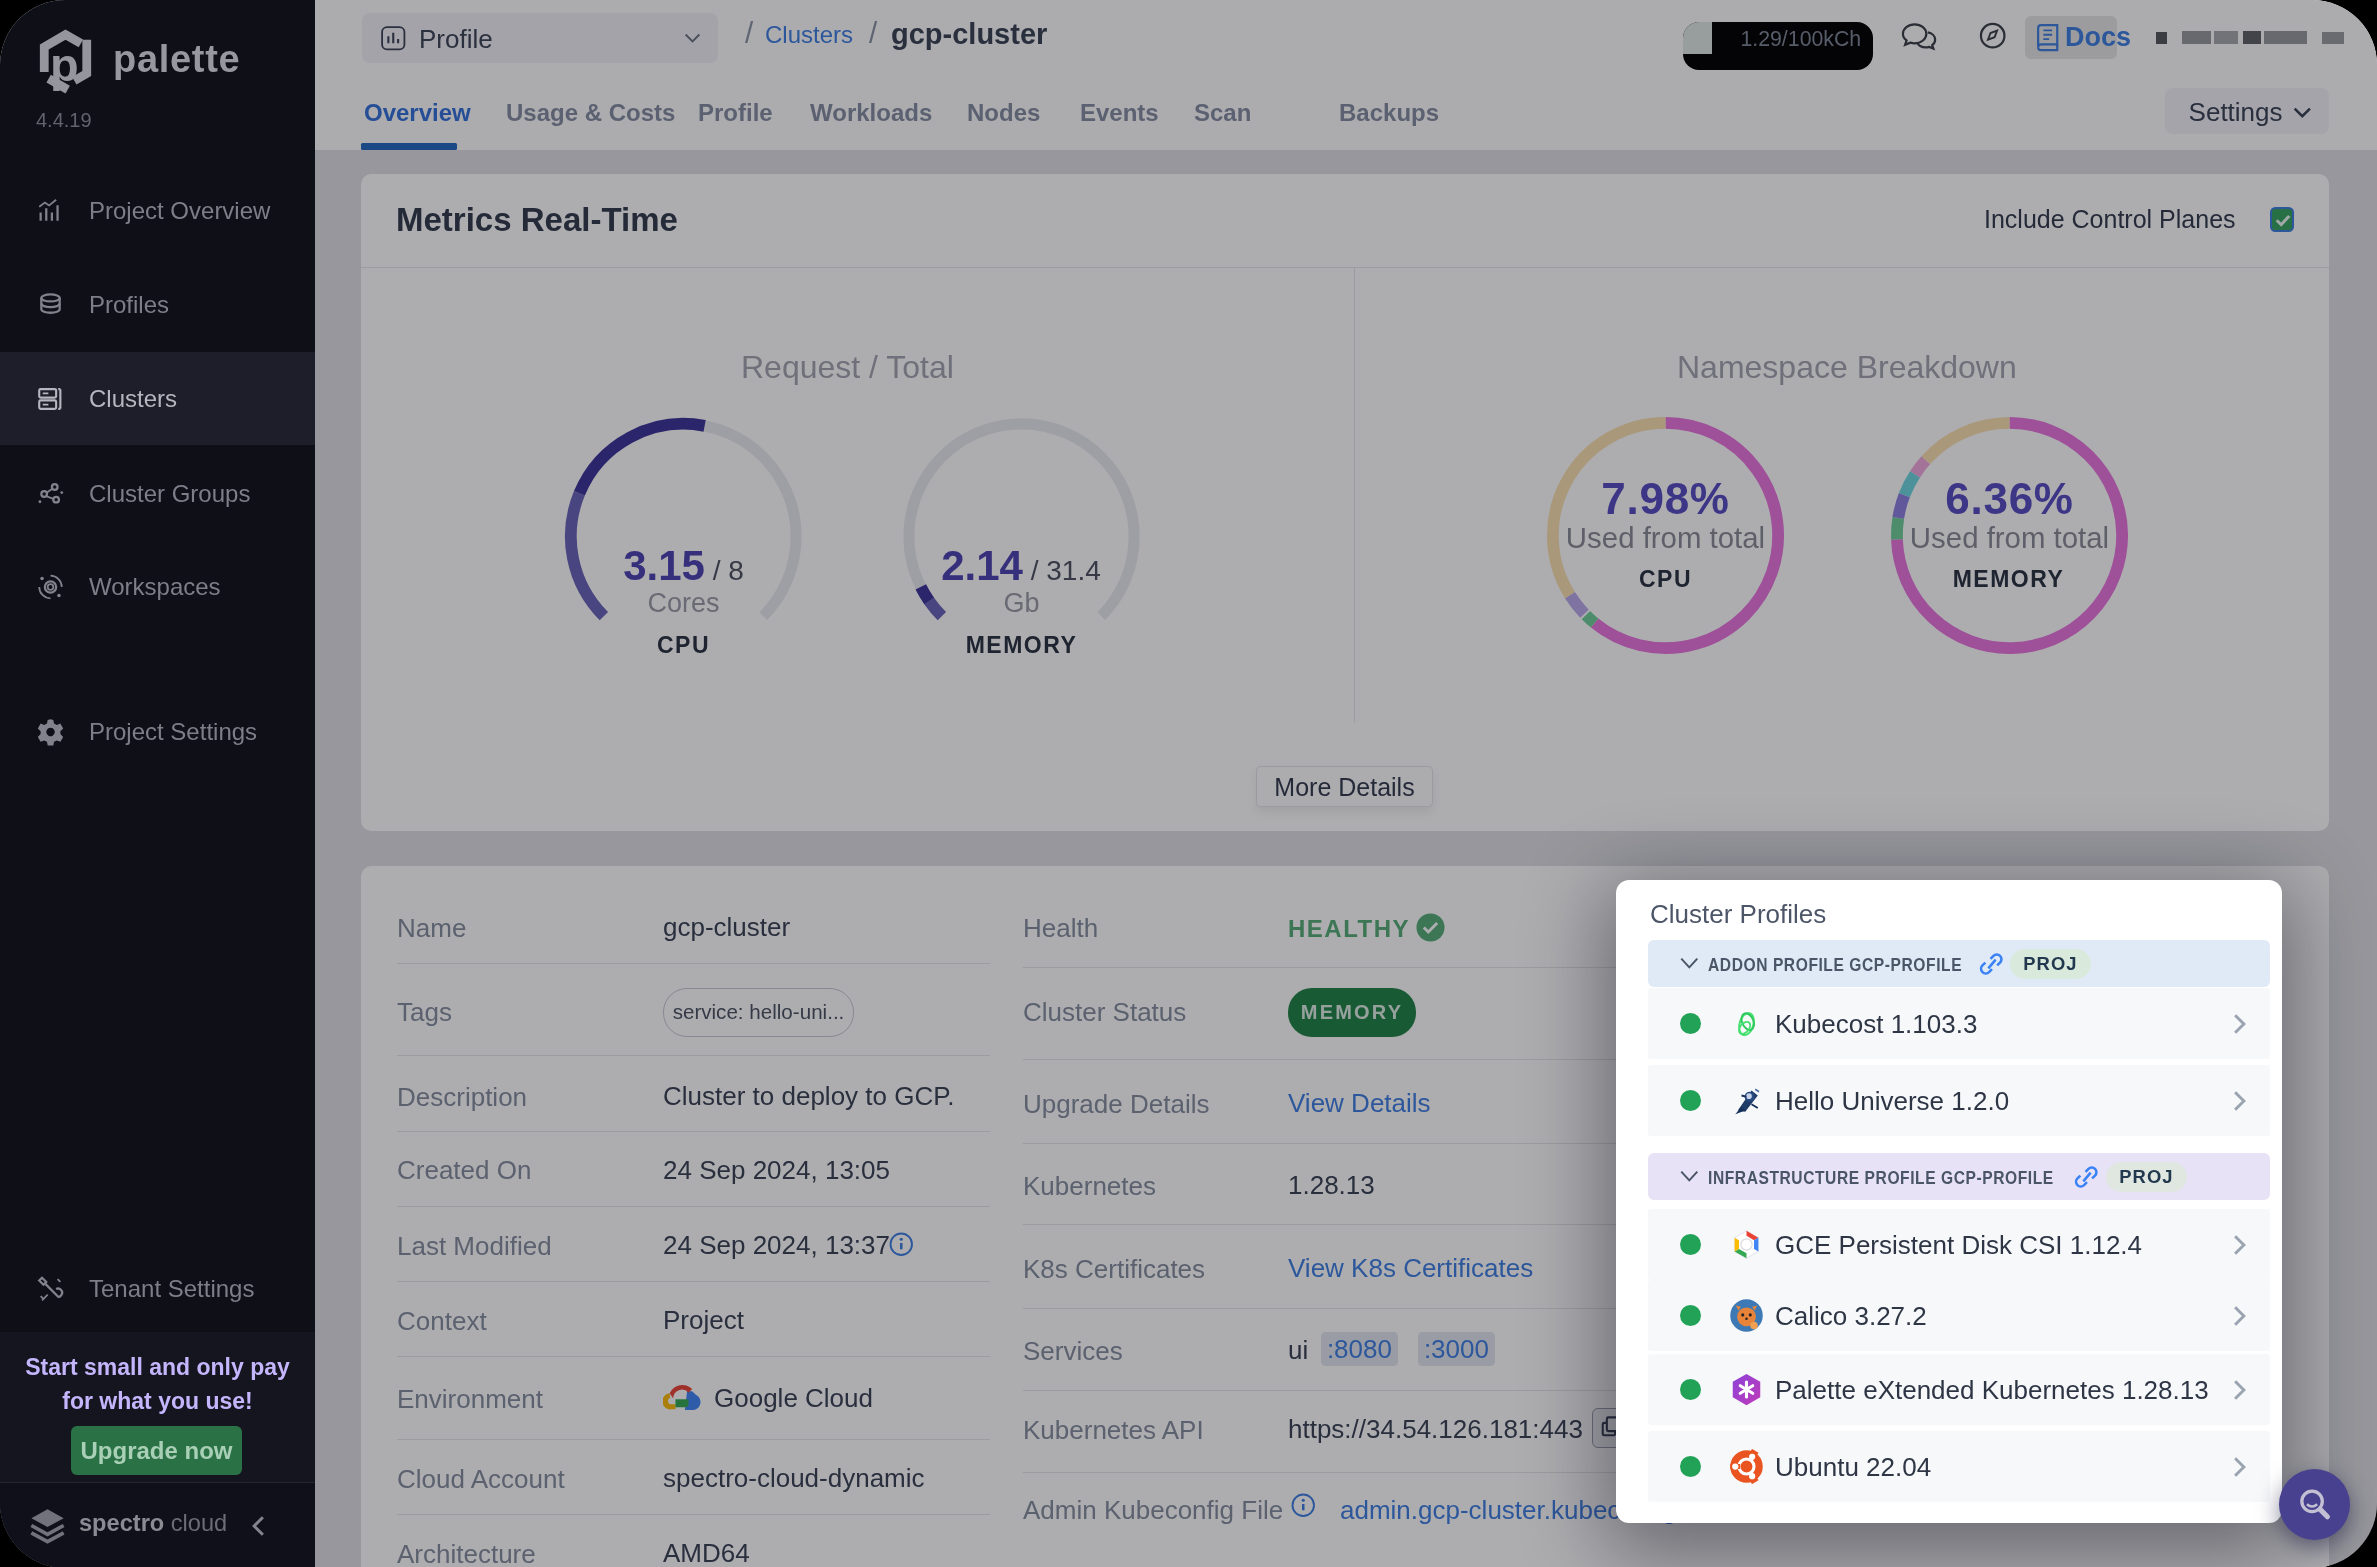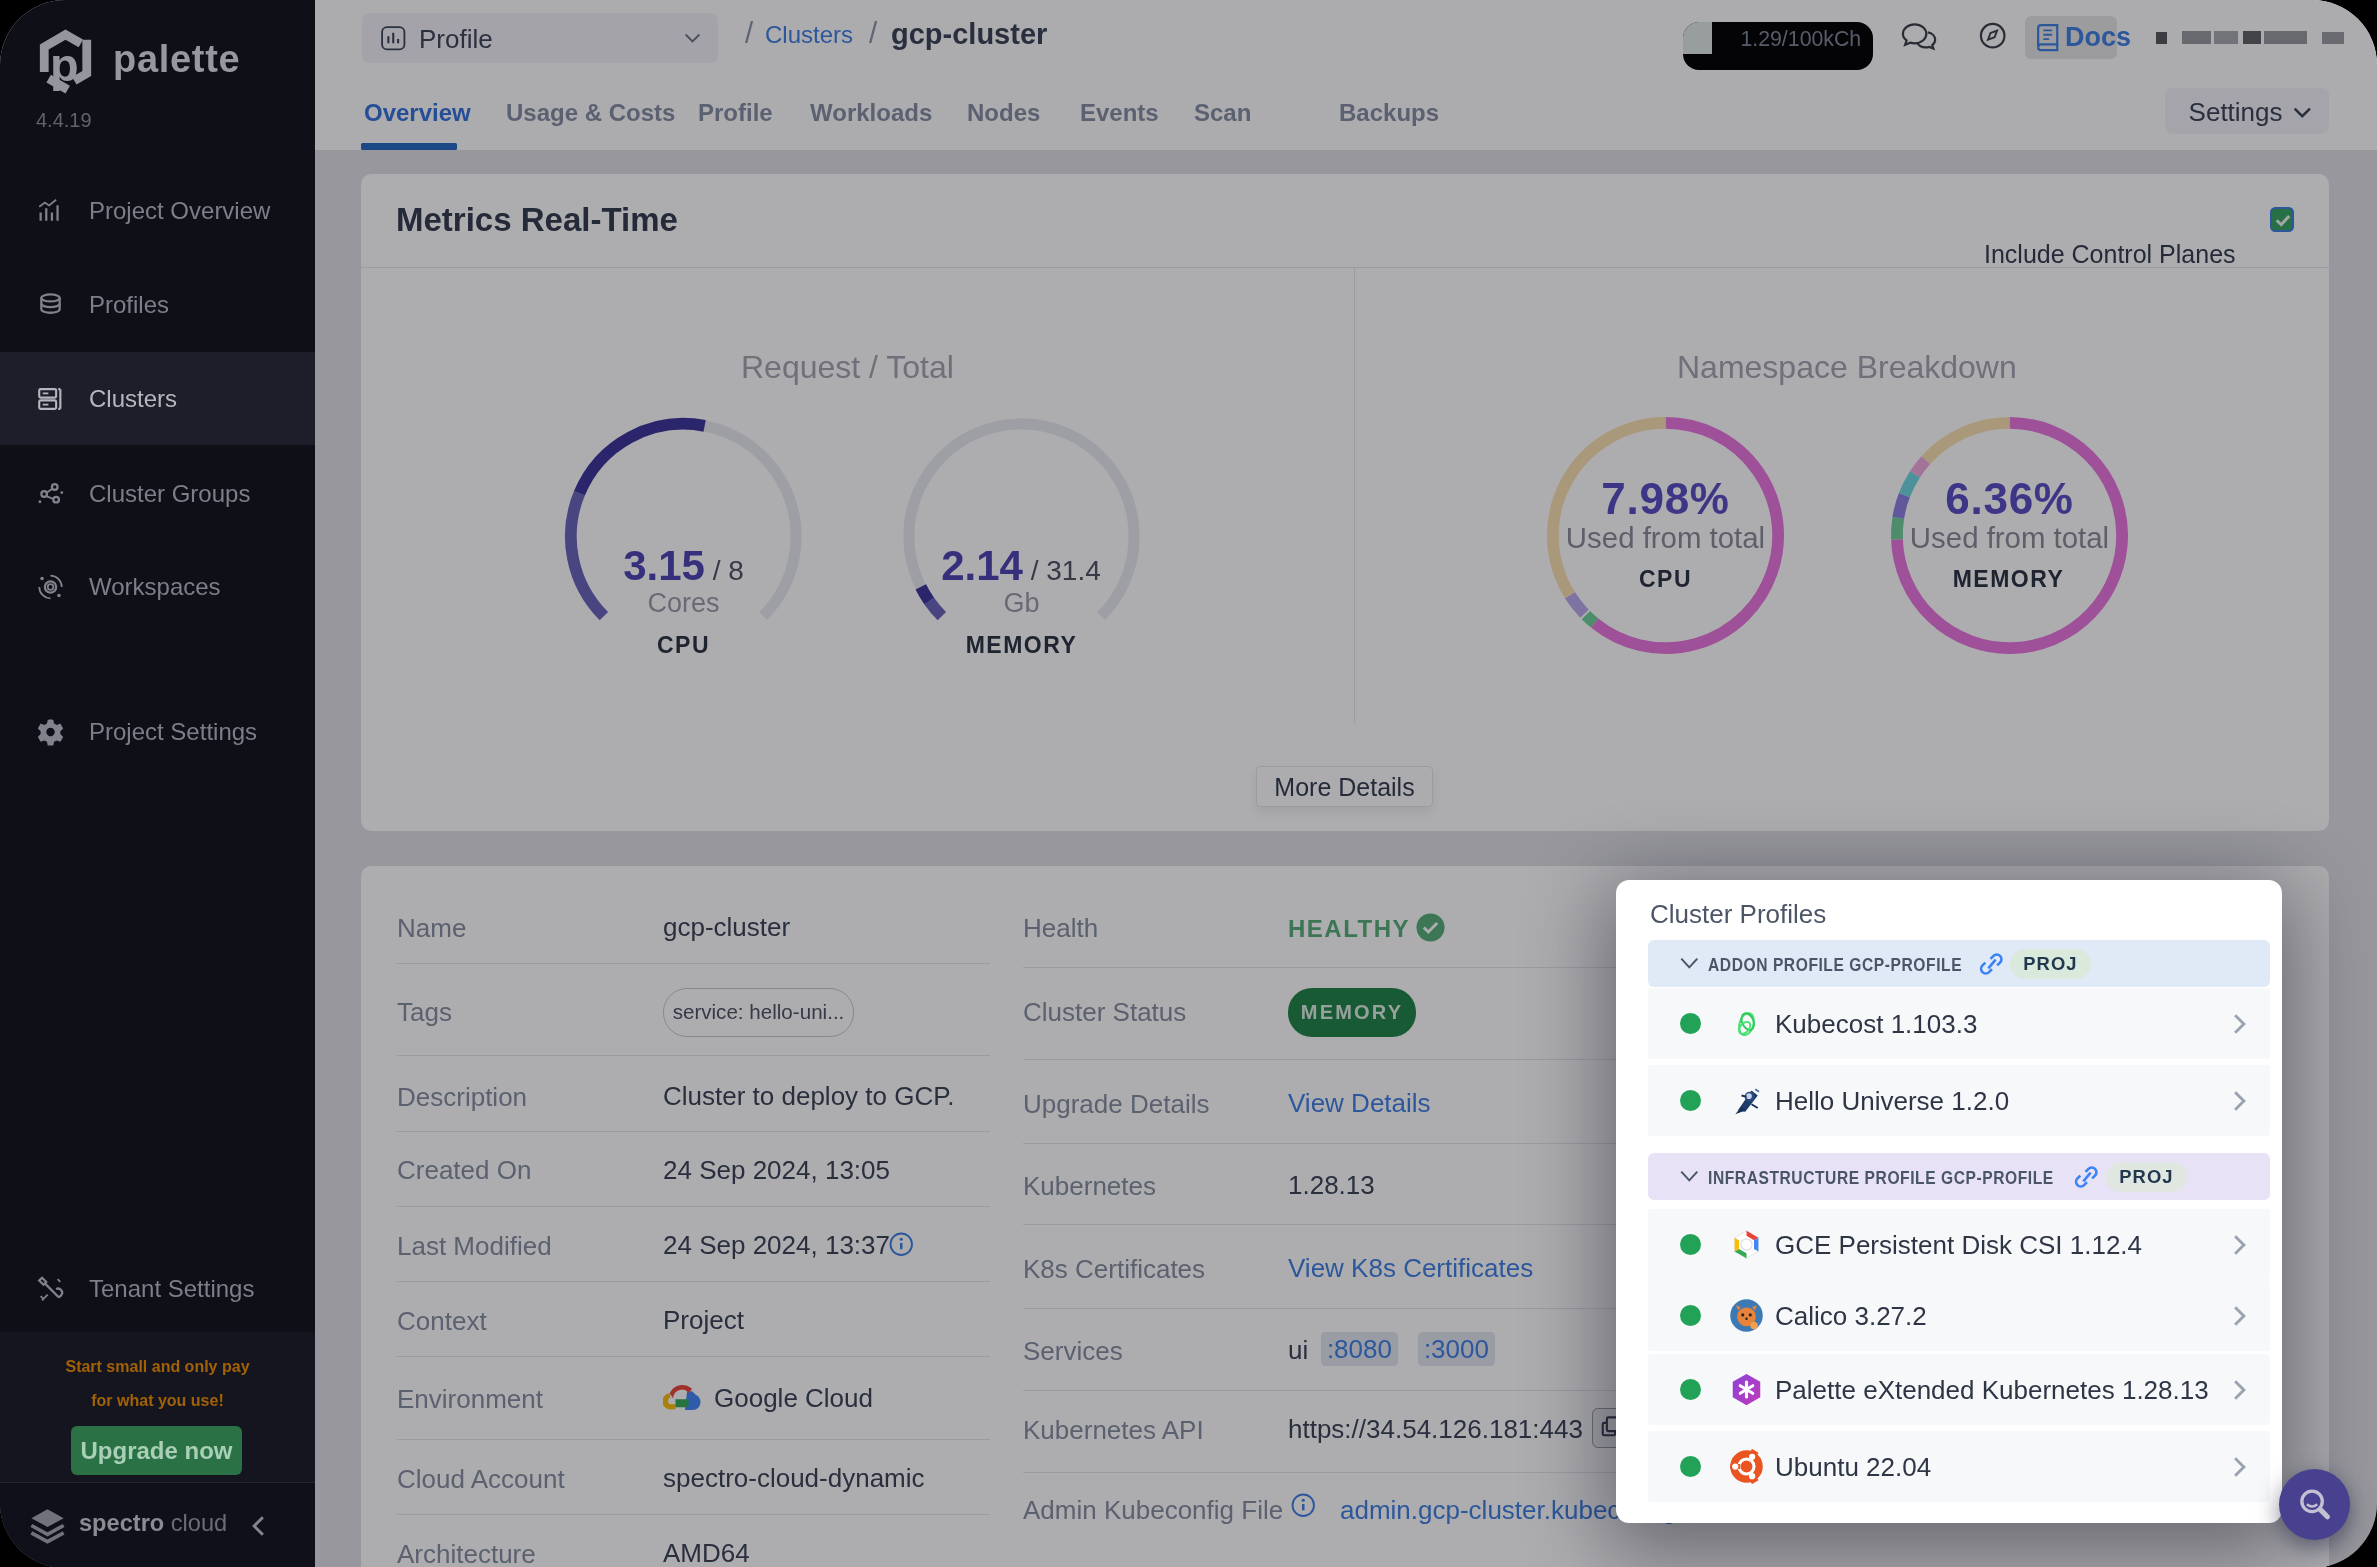--- a/index.html
+++ b/index.html
@@ -8,21 +8,21 @@
 .abs { position:absolute; }
 .sidebar { position:absolute; left:0; top:0; width:315px; height:1568px; background:#0f0f18; z-index:10; }
 .s-logotxt { position:absolute; left:113px; top:38px; font-size:38px; font-weight:600; color:#97979f; letter-spacing:0.7px; }
 .s-ver { position:absolute; left:36px; top:109px; font-size:20px; color:#62626c; }
 .nav-item { position:absolute; left:0; width:315px; height:93px; }
 .nav-item .ic { position:absolute; left:35px; top:50%; transform:translateY(-50%); width:31px; height:31px; }
 .nav-item .lb { position:absolute; left:89px; top:50%; transform:translateY(-50%); font-size:24px; color:#7e7e89; }
 .nav-item.active { background:#1e1e2a; }
 .nav-item.active .lb { color:#b6b6c0; }
 .upg { position:absolute; left:0; top:1332px; width:315px; height:150px; background:#15151f; }
-.upg .t { position:absolute; top:17.7px; width:100%; text-align:center; font-size:16px; line-height:34px; color:#a16207; font-weight:600;}
+.upg .t { position:absolute; top:17.7px; width:100%; text-align:center; font-size:23px; line-height:34px; color:#c4b5fd; font-weight:600;}
 .upg .b { position:absolute; left:71px; top:94px; width:171px; height:49px; background:#2a7245; border-radius:5.9px; color:#a9cfb6; font-size:24px; font-weight:600; text-align:center; line-height:49px; }
 .sfoot { position:absolute; left:0; top:1482px; width:315px; height:85px; background:#10101a; border-top:0.7px solid #26262f; }
 .sfoot .txt { position:absolute; left:79px; top:26.5px; font-size:23.6px; color:#8b8b93; font-weight:600;}
 .sfoot .txt span { color:#6c6c76; font-weight:400; }
 .main { position:absolute; left:315px; top:0; width:2062px; height:1568px; }
 .topbar { position:absolute; left:0; top:0; width:2062px; height:150px; background:#fdfdfe; }
 .selector { position:absolute; left:47px; top:13.2px; width:356px; height:50px; background:#f0f0f4; border-radius:7.4px; }
 .selector .txt { position:absolute; left:57px; top:11px; font-size:26px; color:#3c4354; font-weight:400;}
 .crumb { position:absolute; top:19px; font-size:26.5px; color:#3a4254; }
 .crumb.slash { color:#8a93a3; font-weight:300; font-size:29.4px; top:16px;}
@@ -38,21 +38,21 @@
 .docsbtn .t { position:absolute; left:40px; top:5.9px; font-size:27px; font-weight:700; color:#3e7ee0; }
 .redact { position:absolute; background:#909298; }
 .card { position:absolute; background:#fff; border-radius:10.3px; }
 #card1 { left:46px; top:174px; width:1968px; height:657px; }
 #card1 .hdr { position:absolute; left:35px; top:26.5px; font-size:33px; font-weight:600; color:#333a4c; }
 #card1 .hline { position:absolute; left:0; top:93px; width:1968px; height:0.7px; background:#e4e4ea; }
 #card1 .vline { position:absolute; left:993px; top:93px; width:0.7px; height:456px; background:#e4e4ea; }
 .secttl { position:absolute; font-size:32px; color:#a3a3b0; }
 .gaugelbl { position:absolute; text-align:center; font-size:23px; font-weight:700; color:#2a3140; letter-spacing:1.5px;}
 .morebtn { position:absolute; left:895px; top:592px; width:177px; height:41px; background:#fdfdfe; border:0.7px solid #e2e2e8; border-radius:4.4px; text-align:center; line-height:40px; font-size:25px; color:#333a4c; box-shadow:0 5.9px 10.3px rgba(0,0,0,0.07);}
-.incl { position:absolute; left:1623px; top:31px; font-size:25px; color:#333a4c;margin-top:35px; }
+.incl { position:absolute; left:1623px; top:31px; font-size:25px; color:#333a4c; }
 .checkbox { position:absolute; left:1909px; top:33px; width:24px; height:25px; background:#36a45e; border:2.2px solid #3e7ee0; border-radius:5.2px; }
 #card2 { left:46px; top:866px; width:1968px; height:702px; border-radius:10.3px 10.3px 0 0; }
 .dlb { position:absolute; font-size:26px; color:#848d9c; }
 .dval { position:absolute; font-size:26px; color:#3a4254; }
 .dsep { position:absolute; height:0.7px; background:#e4e4ea; }
 .blu { color:#3e7ee0 !important; }
 .tagpill { position:absolute; left:302px; top:122px; width:191px; height:49px; border:1.5px solid #c5c9d1; border-radius:24px; font-size:20.6px; color:#4a5260; text-align:center; line-height:46px; white-space:nowrap;}
 .runpill { position:absolute; left:927px; top:122px; width:128px; height:49px; background:#1f8343; border-radius:24px; font-size:20px; font-weight:700; color:#dcebe2; letter-spacing:2.2px; text-align:center; line-height:49px; }
 .chip { background:#e2e6ee; border-radius:4.4px; padding:1.5px 5.9px; }
 .overlay { position:absolute; left:315px; top:0; width:2062px; height:1568px; background:rgba(13,13,20,0.337); z-index:40; }

